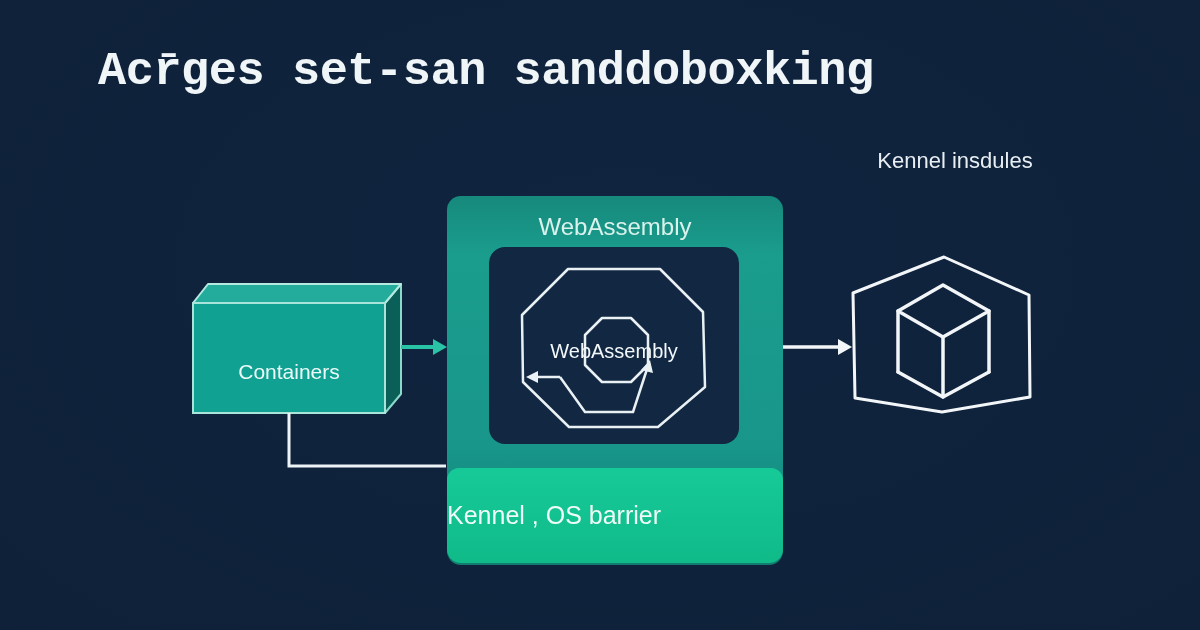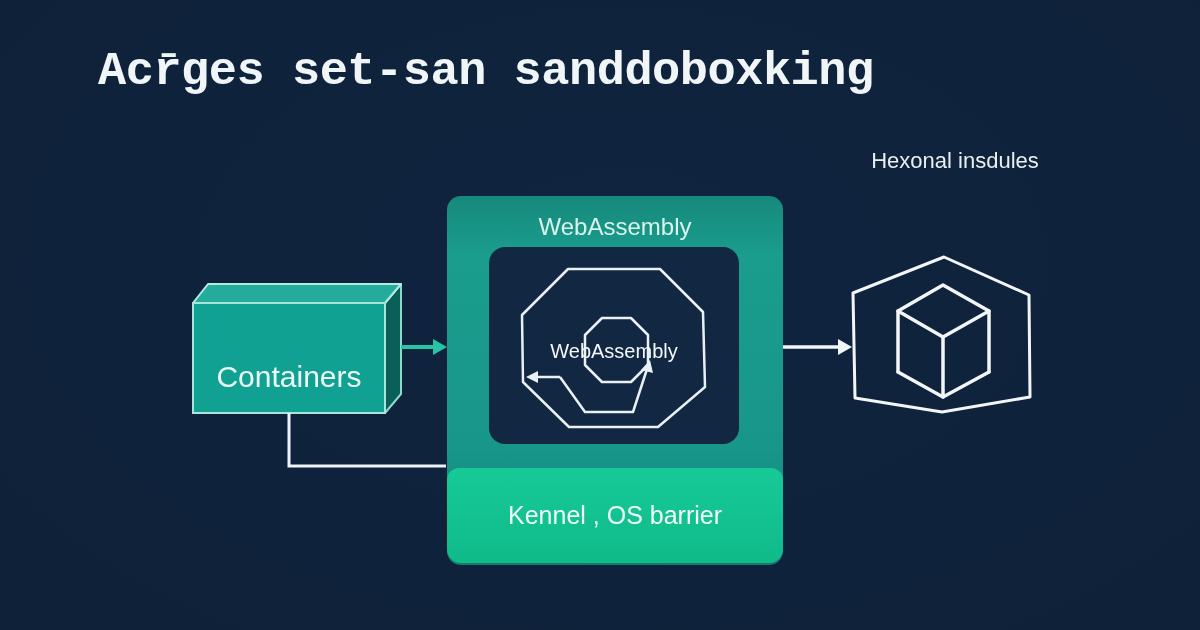--- a/index.html
+++ b/index.html
@@ -34,36 +34,36 @@
   }
   .panel-header {
     left:447px; top:213px; width:336px; text-align:center;
     font-size:24px; color:#D9F2EC; z-index:4;
   }
   .inner-label {
     left:489px; top:340px; width:250px; text-align:center;
     font-size:20px; color:#F3F8FA; z-index:4;
   }
   .footer-label {
-    left:447px; top:501px; width:336px; text-align:center;
+    left:447px; top:501px; width:336px; text-align:left;
     font-size:25px; color:#EFFCF7; z-index:4;
   }
   .containers-label {
     left:193px; top:360px; width:192px; text-align:center;
-    font-size:30px; color:#ECFAF7; z-index:4;
+    font-size:21px; color:#ECFAF7; z-index:4;
   }
   svg.diagram { position:absolute; left:0; top:0; z-index:3; }
 </style>
 </head>
 <body>
 
 <div class="stage">
 
   <div class="abs page-title">Acr̄ges set-san sanddoboxking</div>
-  <div class="abs right-label">Hexonal insdules</div>
+  <div class="abs right-label">Kennel insdules</div>
 
   <div class="abs wasm-panel"></div>
   <div class="abs inner-panel"></div>
   <div class="abs footer-bar"></div>
 
   <svg class="diagram" width="1200" height="630" viewBox="0 0 1200 630">
 
     <g>
       <polygon points="385,303 401,284 401,394 385,413" fill="#0B5F59" stroke="#8CD8CB" stroke-width="2" stroke-linejoin="round"></polygon>
       <polygon points="193,303 208,284 401,284 385,303" fill="#23AC9C" stroke="#B5EAE1" stroke-width="2" stroke-linejoin="round"></polygon>

